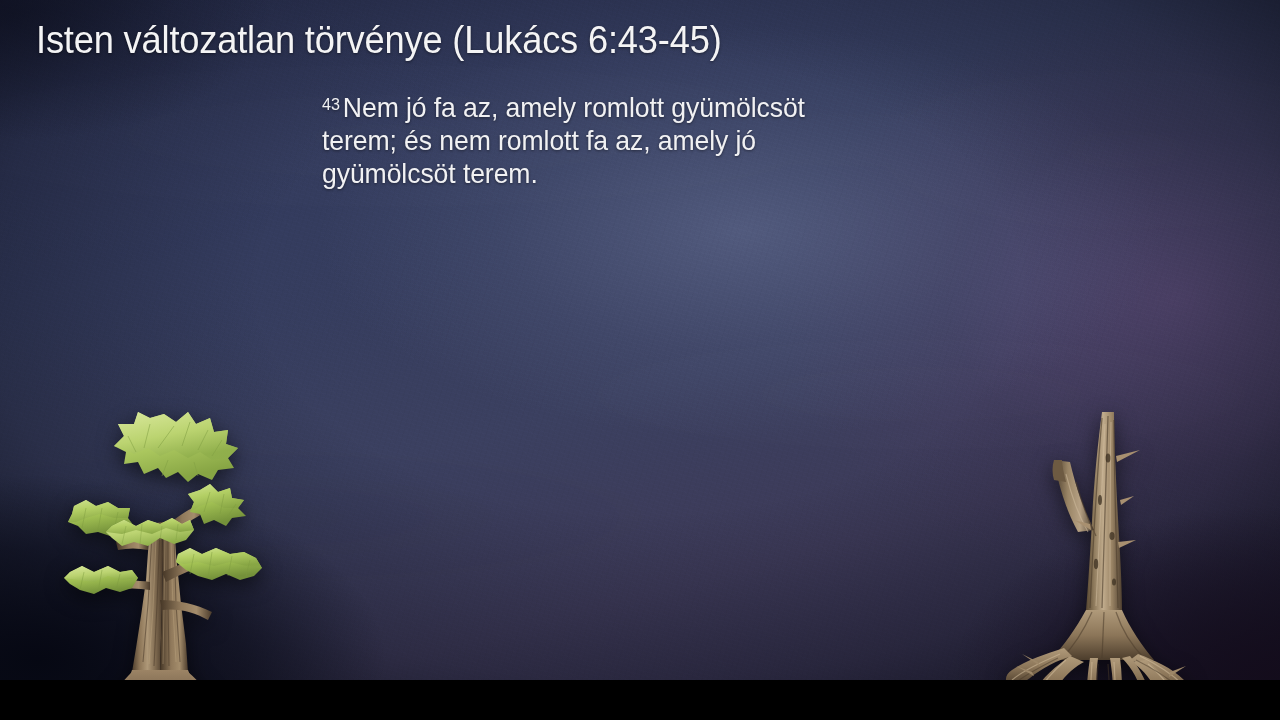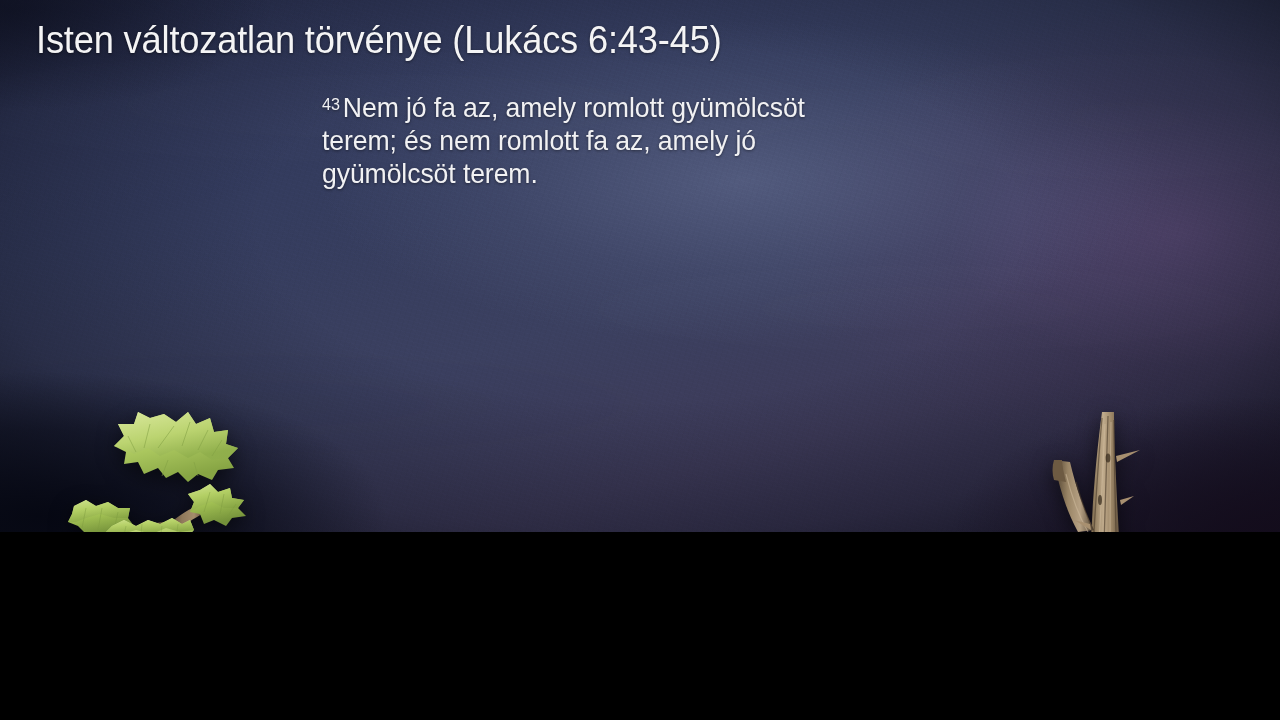--- a/index.html
+++ b/index.html
@@ -4,21 +4,21 @@
 <title>Slide</title>
 <style>
   html, body {
     margin: 0;
     padding: 0;
     background: #000;
   }
   .slide {
     position: relative;
     width: 1280px;
-    height: 532px;
+    height: 680px;
     overflow: hidden;
     font-family: "Liberation Sans", "DejaVu Sans", sans-serif;
     background-color: #8b5cf6;
     -webkit-font-smoothing: antialiased;
   }
 
   
   .bg-base {
     position: absolute;
     inset: 0;

